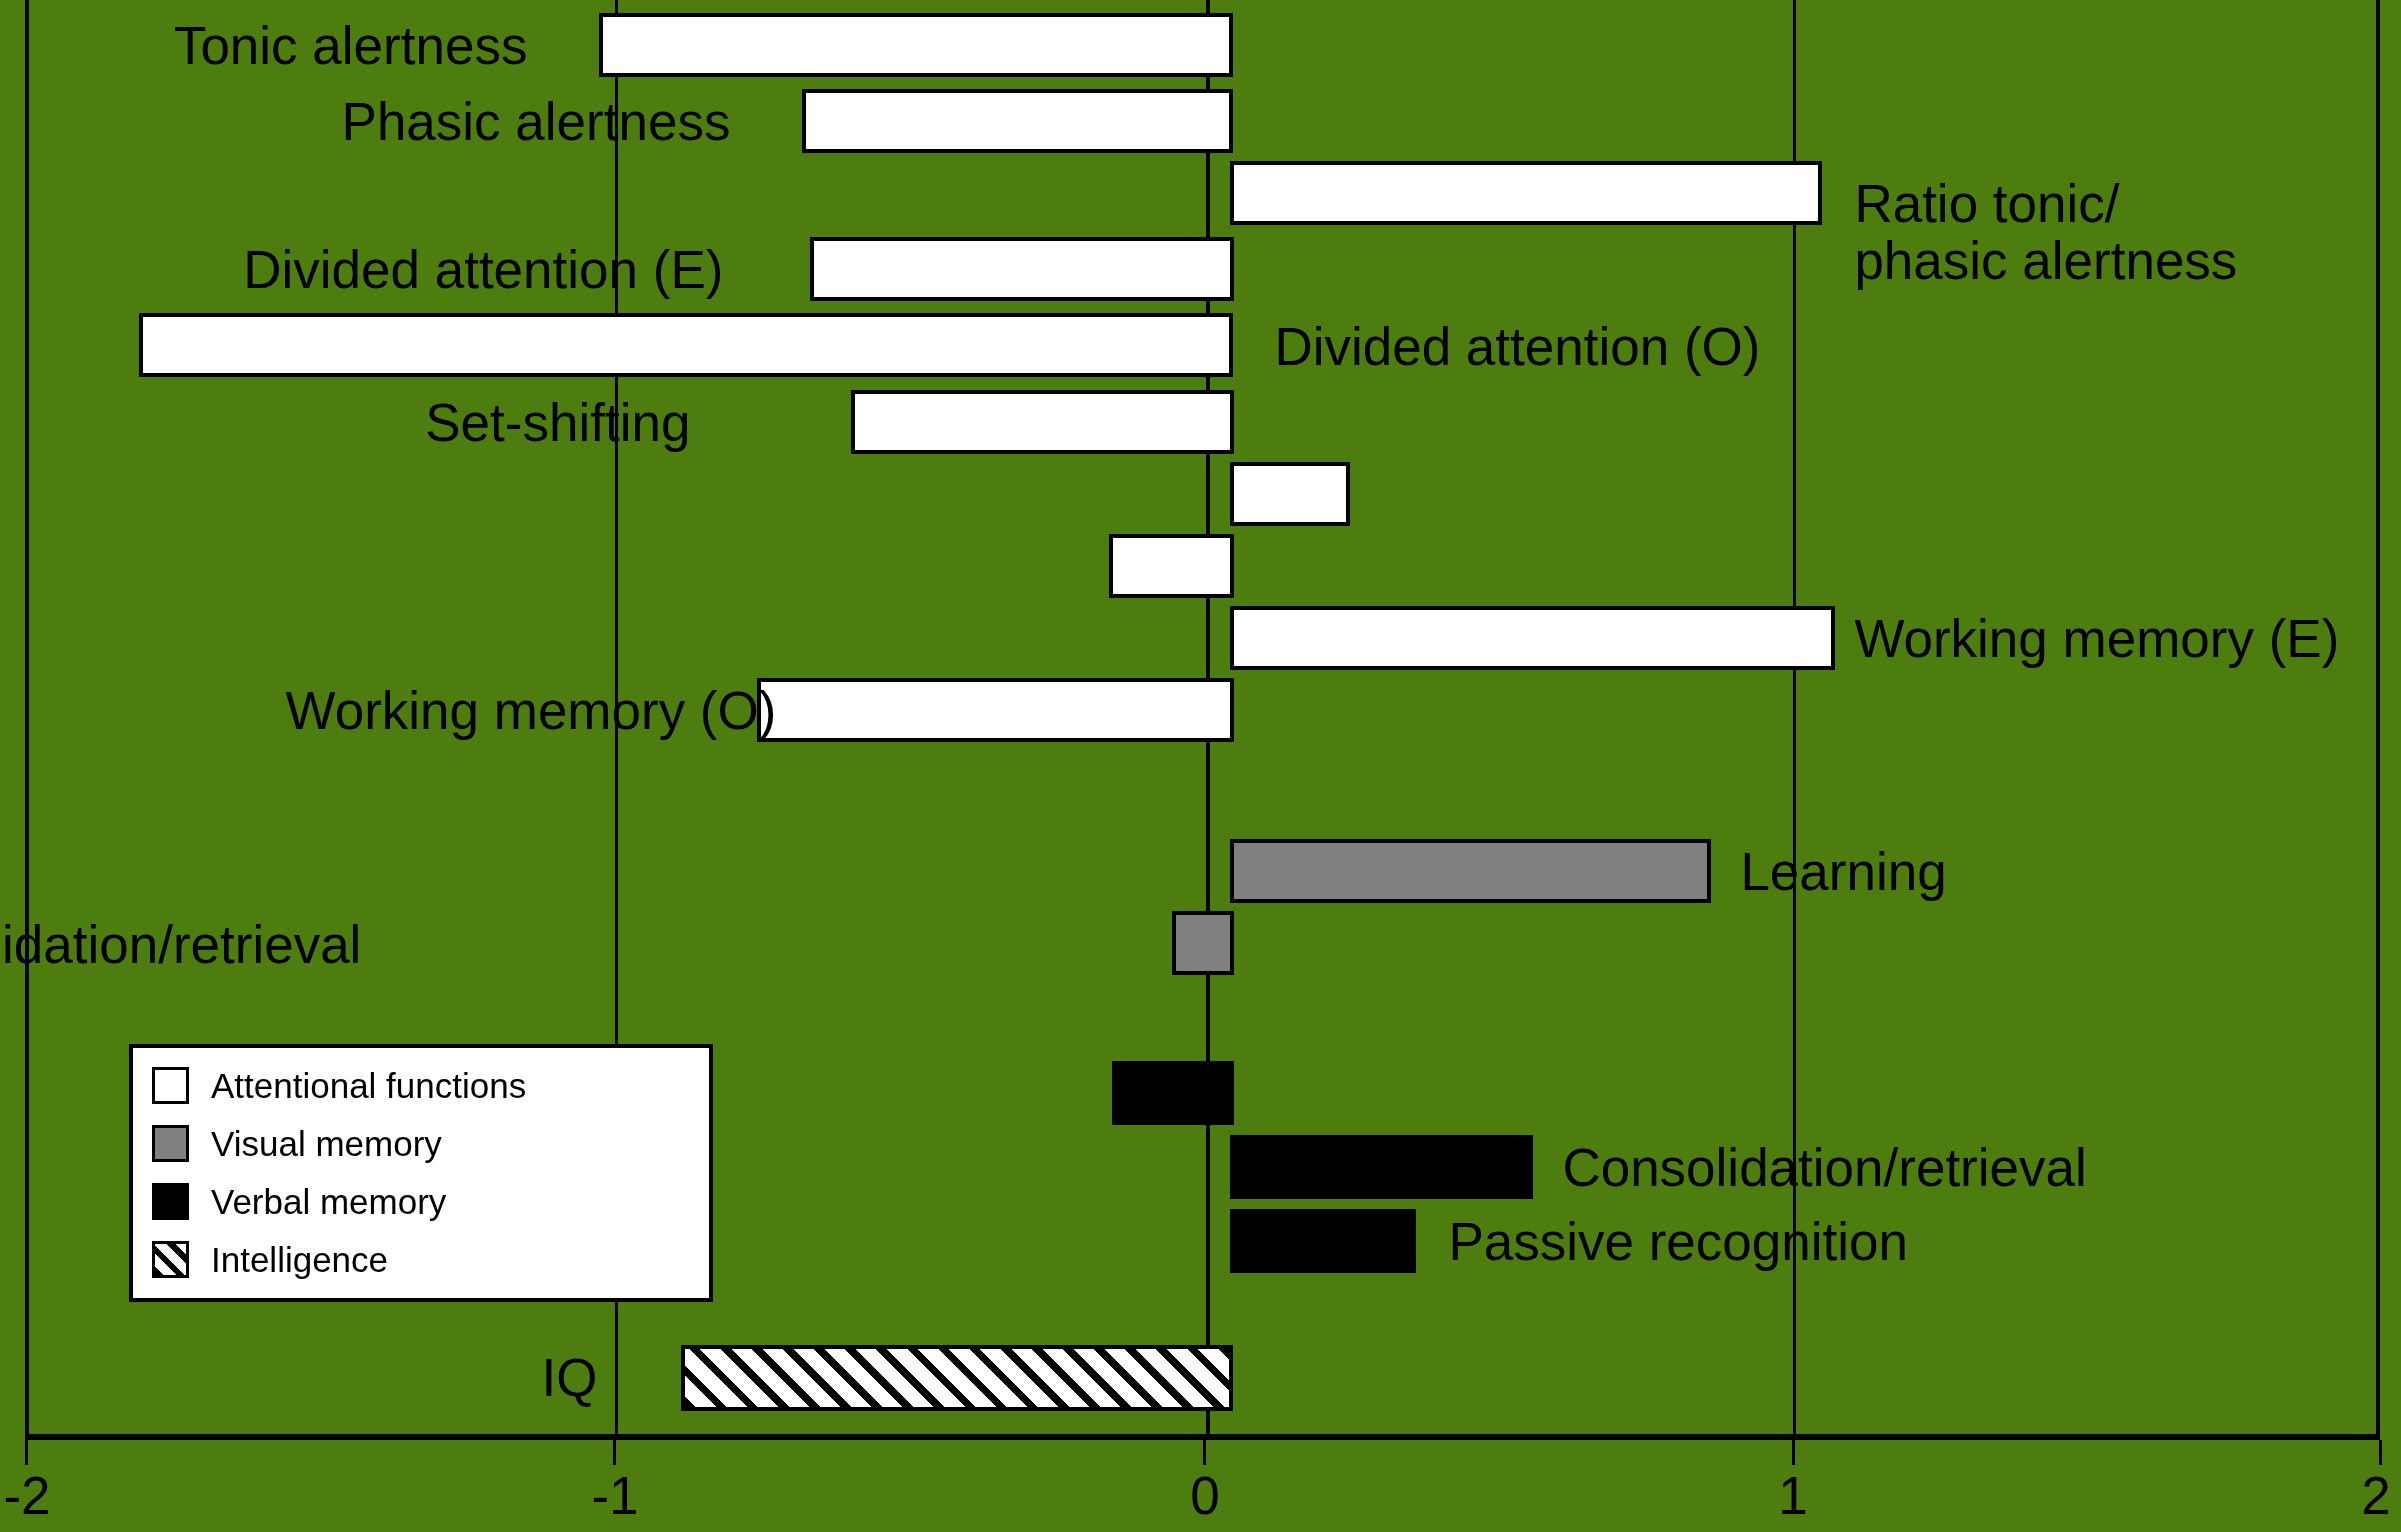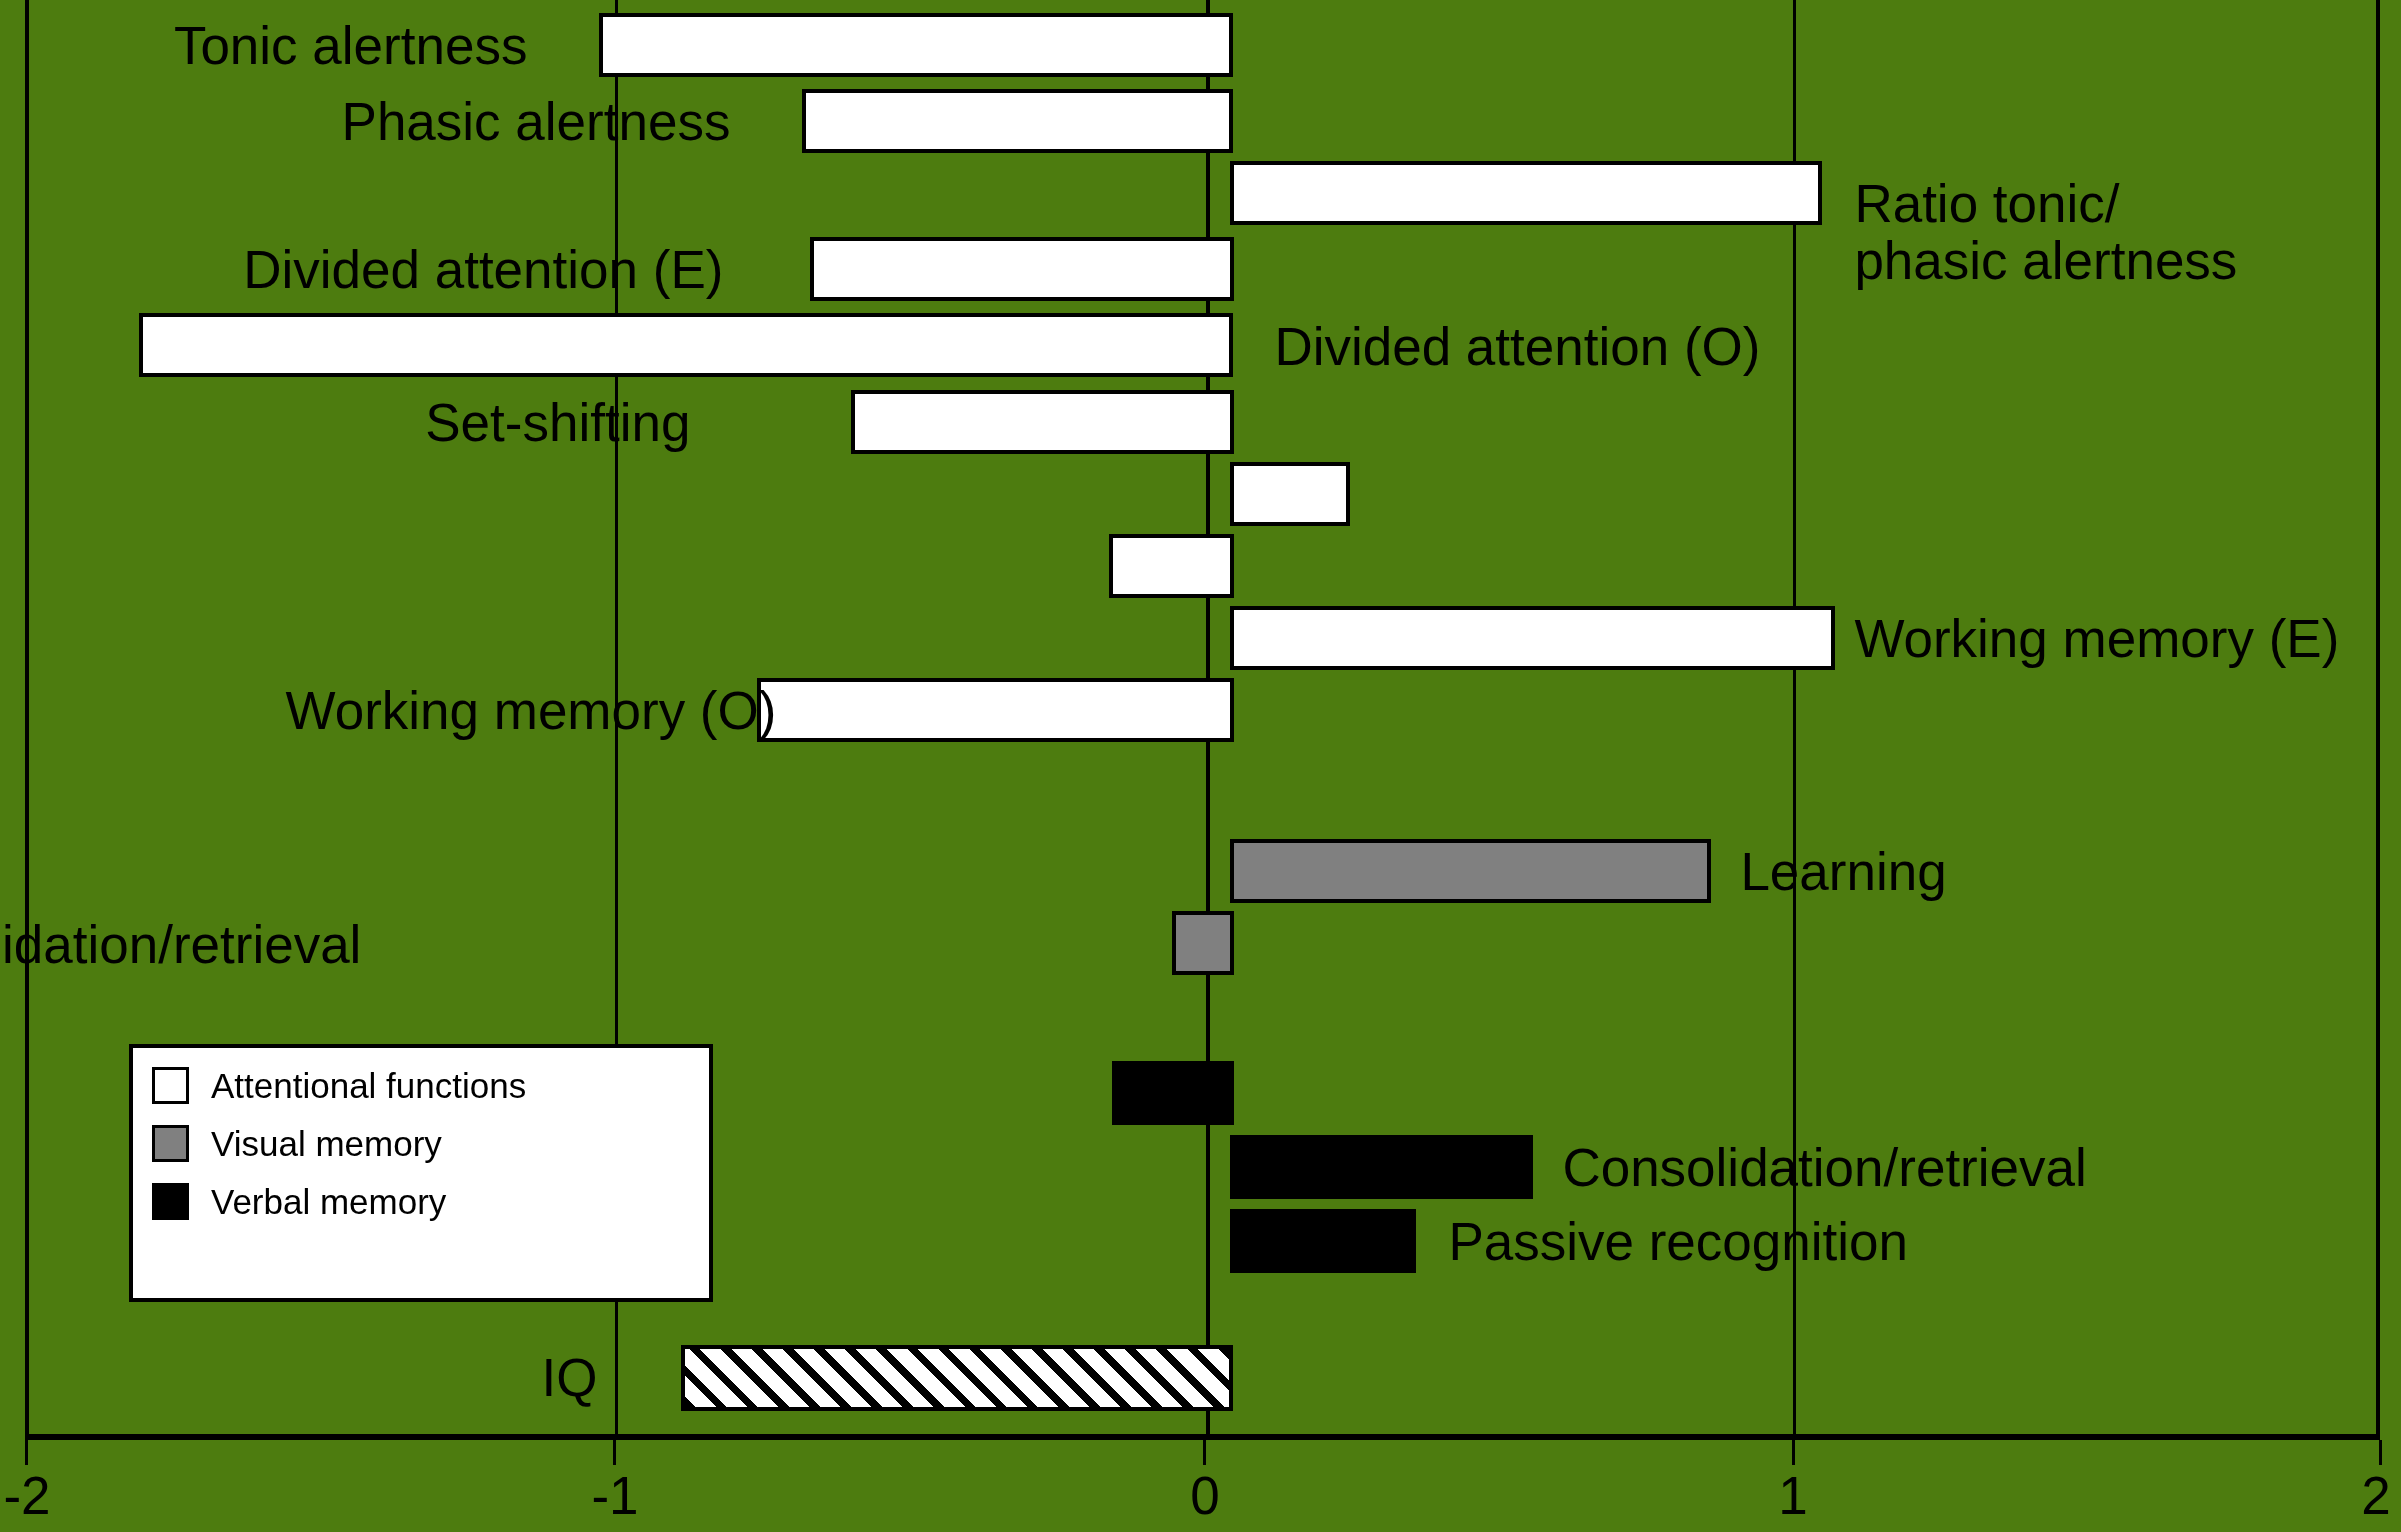--- a/index.html
+++ b/index.html
@@ -105,20 +105,24 @@
         <span class="legtext">Attentional functions</span>
       </div>
       <div class="legrow">
         <span class="swatch visual"></span>
         <span class="legtext">Visual memory</span>
       </div>
       <div class="legrow">
         <span class="swatch verbal"></span>
         <span class="legtext">Verbal memory</span>
       </div>
+      <div class="legrow">
+        <span class="swatch iq"></span>
+        <span class="legtext">Intelligence</span>
+      </div>
     </div>
   </div>
 
   <div id="axis">
     <div class="tick" style="left:25.4px;"></div>
     <div class="tick" style="left:613px;"></div>
     <div class="tick" style="left:1203px;"></div>
     <div class="tick" style="left:1792px;"></div>
     <div class="tick" style="left:2379px;"></div>
 

